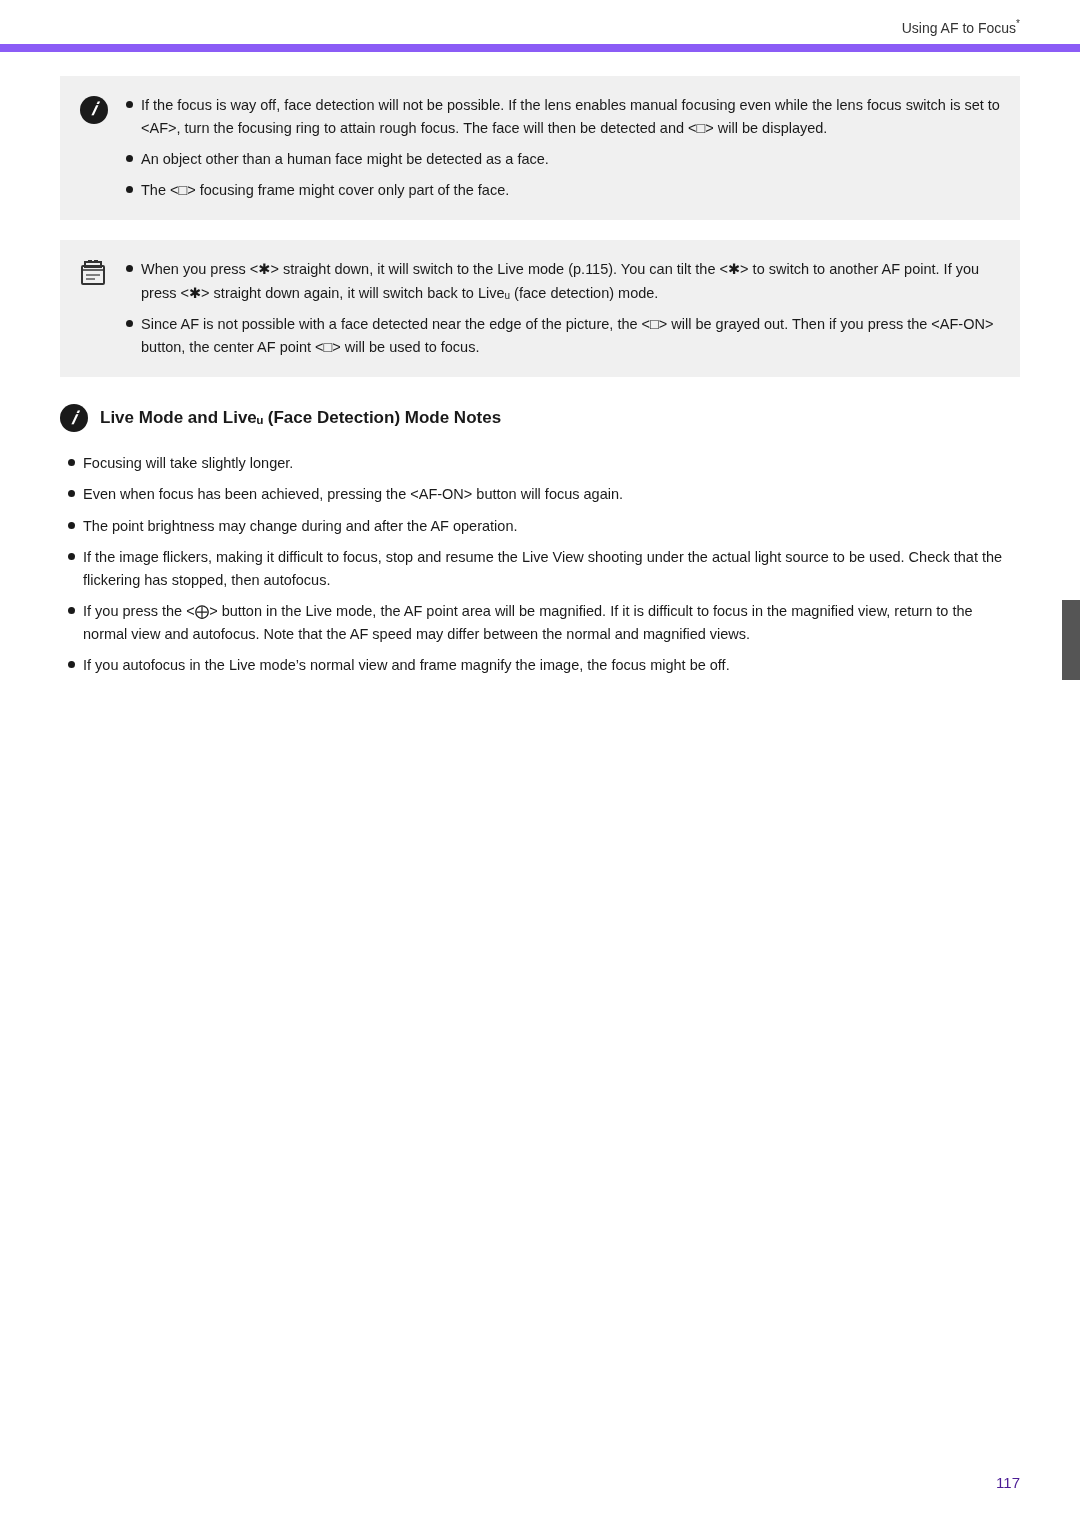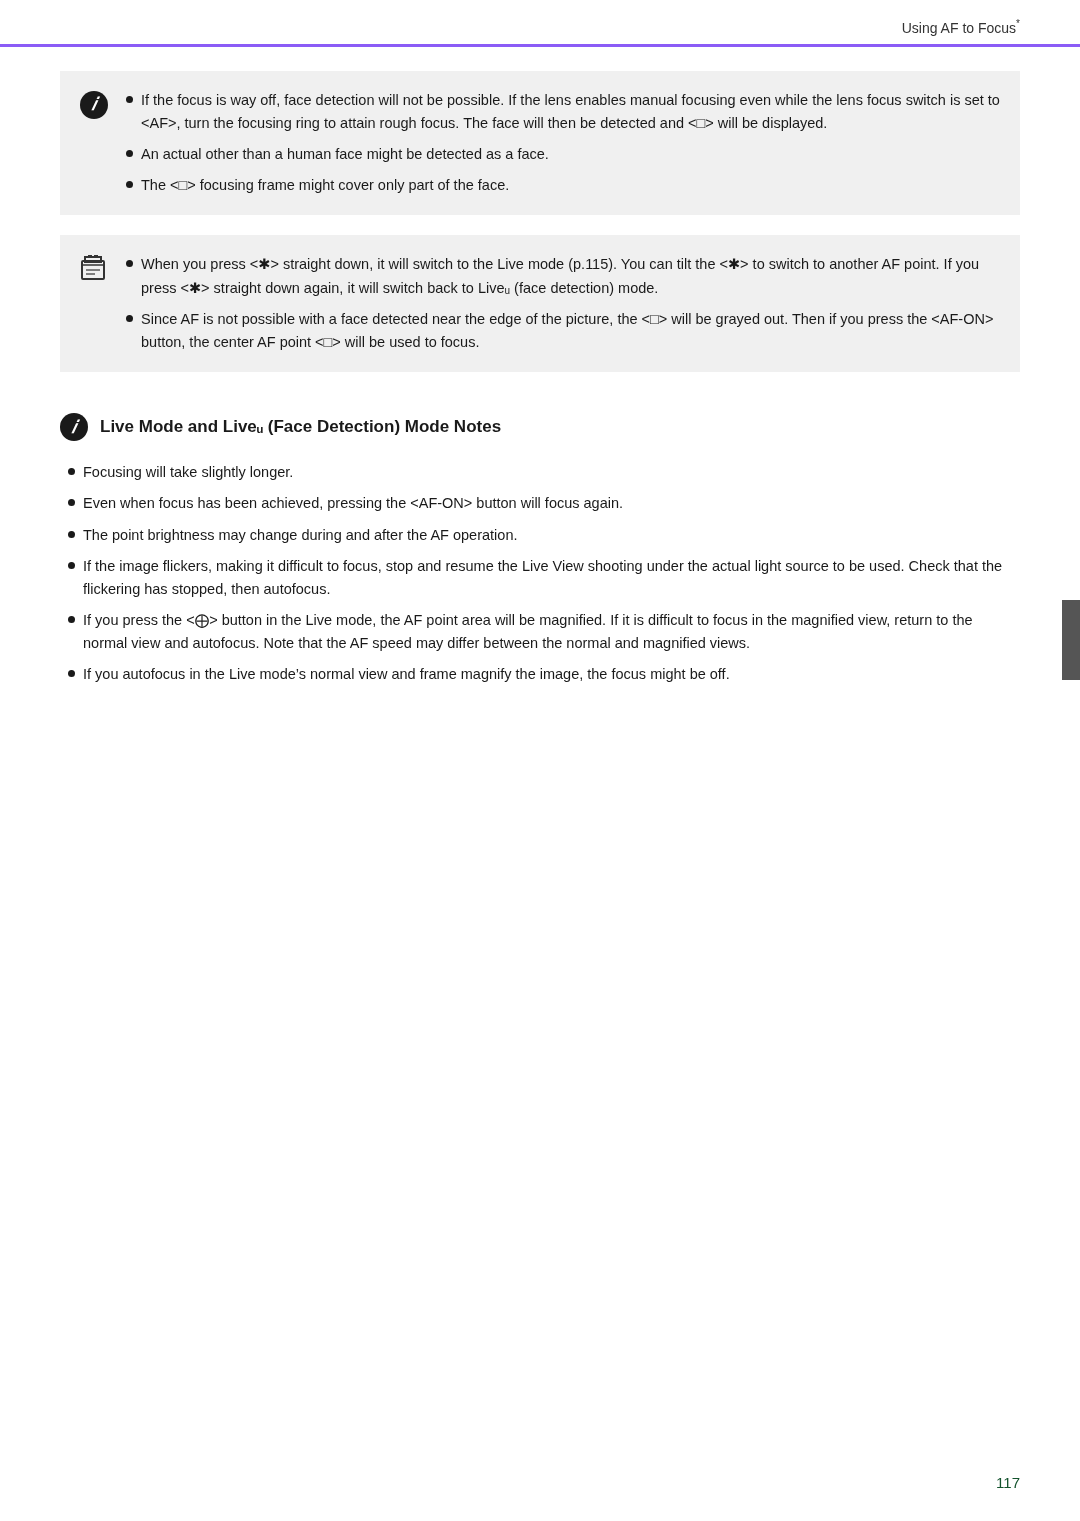--- a/index.html
+++ b/index.html
@@ -16,21 +16,21 @@
       font-size: 15px;
       color: #1a1a1a;
       position: relative;
     }
 
     .page-header {
       display: flex;
       justify-content: flex-end;
       align-items: center;
       padding: 18px 60px 8px 60px;
-      border-bottom: 3px solid #8b5cf6;
+      border-bottom: 8px solid #8b5cf6;
       margin-bottom: 24px;
     }
 
     .page-header-title {
       font-size: 14px;
       color: #333;
     }
 
     .page-header-title .asterisk {
       vertical-align: super;
@@ -117,21 +117,21 @@
 
     .bullet-text {
       flex: 1;
       font-size: 14.5px;
       line-height: 1.6;
     }
 
     .note-box {
       background: #f0f0f0;
       padding: 18px 20px 18px 20px;
-      margin-bottom: 41px;
+      margin-bottom: 27px;
       display: flex;
       gap: 14px;
     }
 
     
     .section-heading {
       display: flex;
       align-items: center;
       gap: 12px;
       margin-bottom: 20px;
@@ -177,21 +177,21 @@
       width: 18px;
       height: 80px;
       background: #555;
     }
 
     .page-number {
       position: absolute;
       bottom: 30px;
       right: 60px;
       font-size: 15px;
-      color: #14532d;
+      color: #4c1d95;
     }
   </style>
 </head>
 <body>
 
 <div class="page-header">
   <span class="page-header-title">
     <span>Using AF to Focus</span><span class="asterisk">*</span>
   </span>
 </div>
@@ -202,21 +202,21 @@
     <div class="caution-icon-col">
       <div class="caution-icon">𝑖</div>
     </div>
     <ul class="bullet-list">
       <li>
         <span class="bullet-dot"></span>
         <span class="bullet-text">If the focus is way off, face detection will not be possible. If the lens enables manual focusing even while the lens focus switch is set to &lt;AF&gt;, turn the focusing ring to attain rough focus. The face will then be detected and &lt;□&gt; will be displayed.</span>
       </li>
       <li>
         <span class="bullet-dot"></span>
-        <span class="bullet-text">An actual other than a human face might be detected as a face.</span>
+        <span class="bullet-text">An object other than a human face might be detected as a face.</span>
       </li>
       <li>
         <span class="bullet-dot"></span>
         <span class="bullet-text">The &lt;□&gt; focusing frame might cover only part of the face.</span>
       </li>
     </ul>
   </div>
 
   <div class="note-box">
     <div class="note-icon-col">

